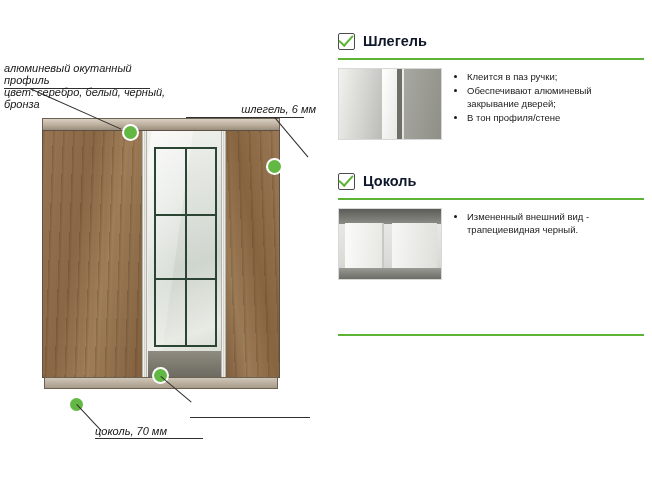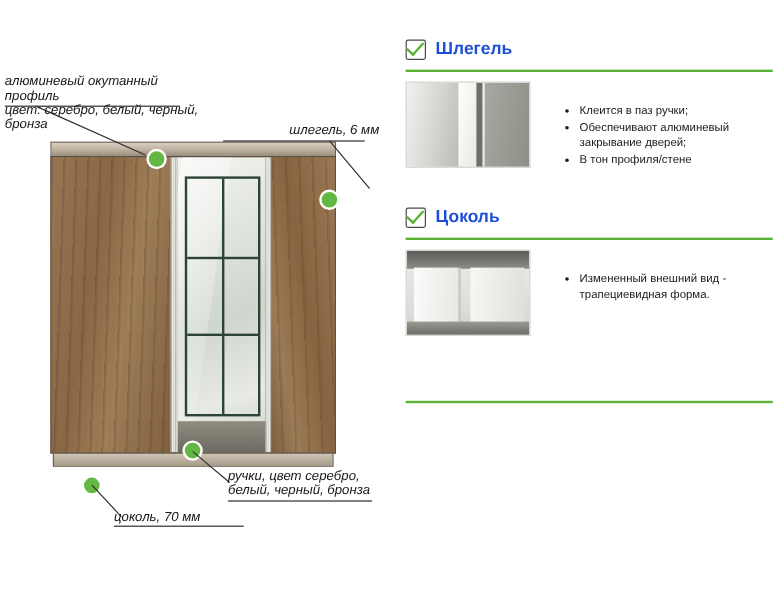--- a/index.html
+++ b/index.html
@@ -212,21 +212,21 @@
     top: -2px;
     width: 6px;
     height: 12px;
     border: solid #5cb335;
     border-width: 0 2.6px 2.6px 0;
     transform: rotate(42deg);
   }
   .card-title {
     font-size: 14.5px;
     font-weight: bold;
-    color: #1d4ed8;
+    color: #0f172a;
   }
   .card-rule {
     height: 2px;
     background: #5cb335;
     margin-top: 4px;
     margin-bottom: 8px;
   }
   .card-body {
     display: flex;
     gap: 12px;
@@ -241,21 +241,21 @@
     position: relative;
     background: #e9e9e7;
   }
   .bullets {
     font-size: 9.5px;
     line-height: 13px;
     color: #1a1a1a;
     padding-top: 2px;
   }
   .bullets ul {
-    margin: 16px;
+    margin: 0;
     padding-left: 13px;
   }
   .bullets li { margin: 0 0 1px 0; }
 
   
   .th1-a { position:absolute; left:0; top:0; width:46%; height:100%;
     background:linear-gradient(100deg,#f2f2f0,#cfcfcb 60%,#b7b7b2); }
   .th1-b { position:absolute; left:42%; top:0; width:22%; height:100%;
     background:linear-gradient(100deg,#ffffff,#e2e2de); }
   .th1-c { position:absolute; left:62%; top:0; width:38%; height:100%;
@@ -329,24 +329,20 @@
 
     <div class="callout-text" style="left:4px; top:62px; width:170px;">
       <div>алюминевый окутанный профиль</div>
       <div>цвет: серебро, белый, черный, бронза</div>
     </div>
 
     <div class="callout-text" style="left:186px; top:103px; width:130px;text-align:right;">
       <div>шлегель, 6 мм</div>
     </div>
 
-    <div class="callout-text" style="left:190px; top:391px; width:130px;">
-      <div>ручки, цвет серебро,</div>
-      <div>белый, черный, бронза</div>
-    </div>
 
     <div class="callout-text" style="left:95px; top:425px; width:130px;font-style:italic;">
       <div>цоколь, 70 мм</div>
     </div>
   </div>
 
   <div class="right-panel">
 
     <div class="card" style="top:28px;">
       <div class="card-head">
@@ -380,21 +376,21 @@
       <div class="card-body">
         <div class="thumb">
           <div class="th2-base"></div>
           <div class="th2-dark"></div>
           <div class="th2-panelL"></div>
           <div class="th2-panelR"></div>
           <div class="th2-track"></div>
         </div>
         <div class="bullets">
           <ul>
-            <li>Измененный внешний вид - трапециевидная форма.</li>
+            <li>Измененный внешний вид - трапециевидная черный.</li>
           </ul>
         </div>
       </div>
     </div>
 
     <div class="card" style="top:330px;">
       <div class="card-rule"></div>
     </div>
 
   </div>

